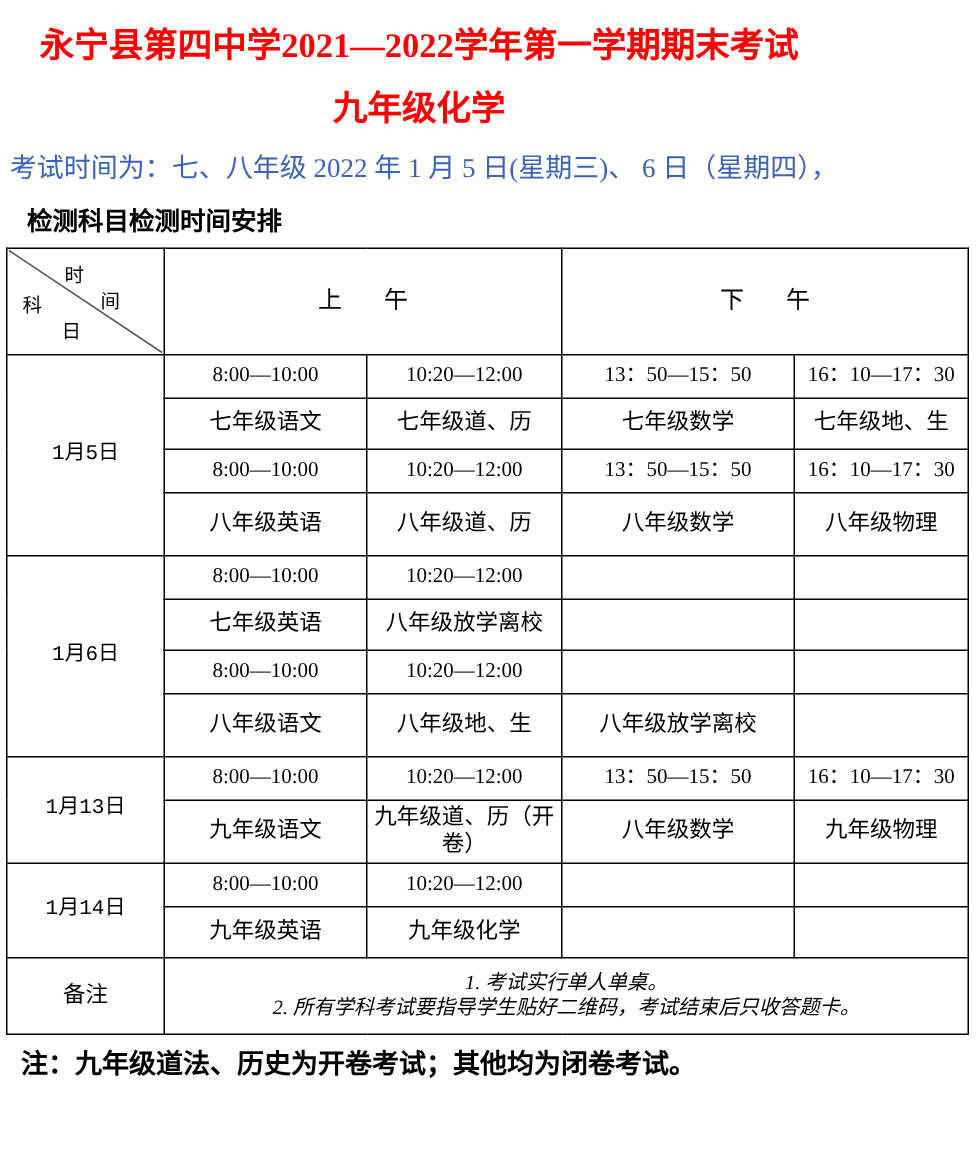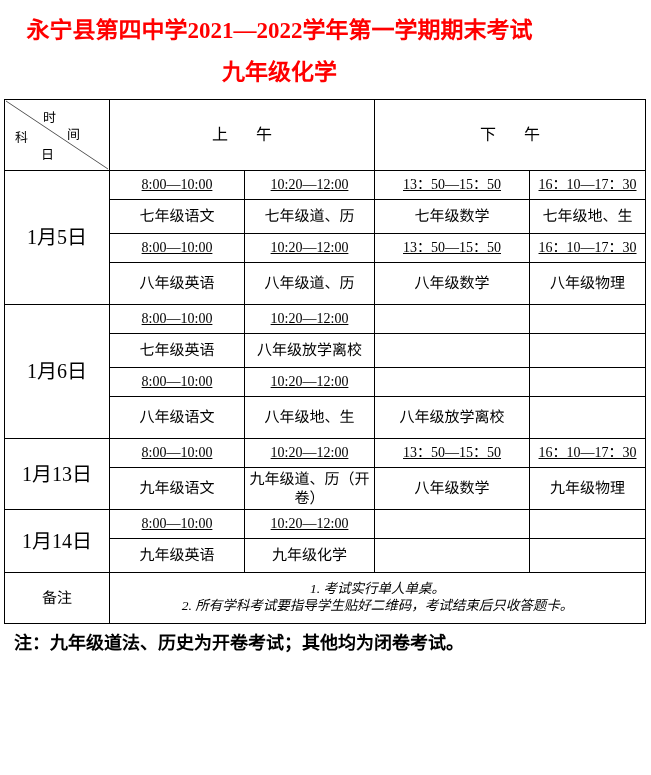--- a/index.html
+++ b/index.html
@@ -133,30 +133,30 @@
     font-size: 16px;
     letter-spacing: 12px;
     text-indent: 12px;
   }
 
   td.time-cell {
     height: 28px;
     font-size: 14px;
     font-family: "Liberation Serif", "DejaVu Serif", serif;
     white-space: nowrap;
-    text-decoration: underline;
   }
   td.subj-cell {
     height: 33px;
     font-size: 15px;
   }
   td.subj-cell.tall { height: 41px; }
   td.date-cell {
-    font-size: 20px;
-    white-space: nowrap;
+    font-size: 14px;
+    white-space: nowrap;
+    font-family: Liberation Mono, monospace;
   }
   td.blank-cell { }
 
   
   td.remark-label {
     height: 50px;
     font-size: 15px;
   }
   td.remark-body {
     text-align: left;
@@ -183,22 +183,24 @@
 </style>
 </head>
 <body>
 
 <div class="page">
 
   <h1 class="title-main">永宁县第四中学2021—2022学年第一学期期末考试</h1>
   <h2 class="title-sub">九年级化学</h2>
 
   <div class="exam-time-block">
+    <span class="exam-time-line1">考试时间为：七、八年级 2022 年  1 月 5  日(星期三)、  6 日（星期四），</span>
   </div>
 
+  <div class="section-heading">检测科目检测时间安排</div>
 
   <div class="sched-wrap">
     <table class="sched">
       <colgroup>
         <col class="col-date">
         <col class="col-m1">
         <col class="col-m2">
         <col class="col-a1">
         <col class="col-a2">
       </colgroup>

